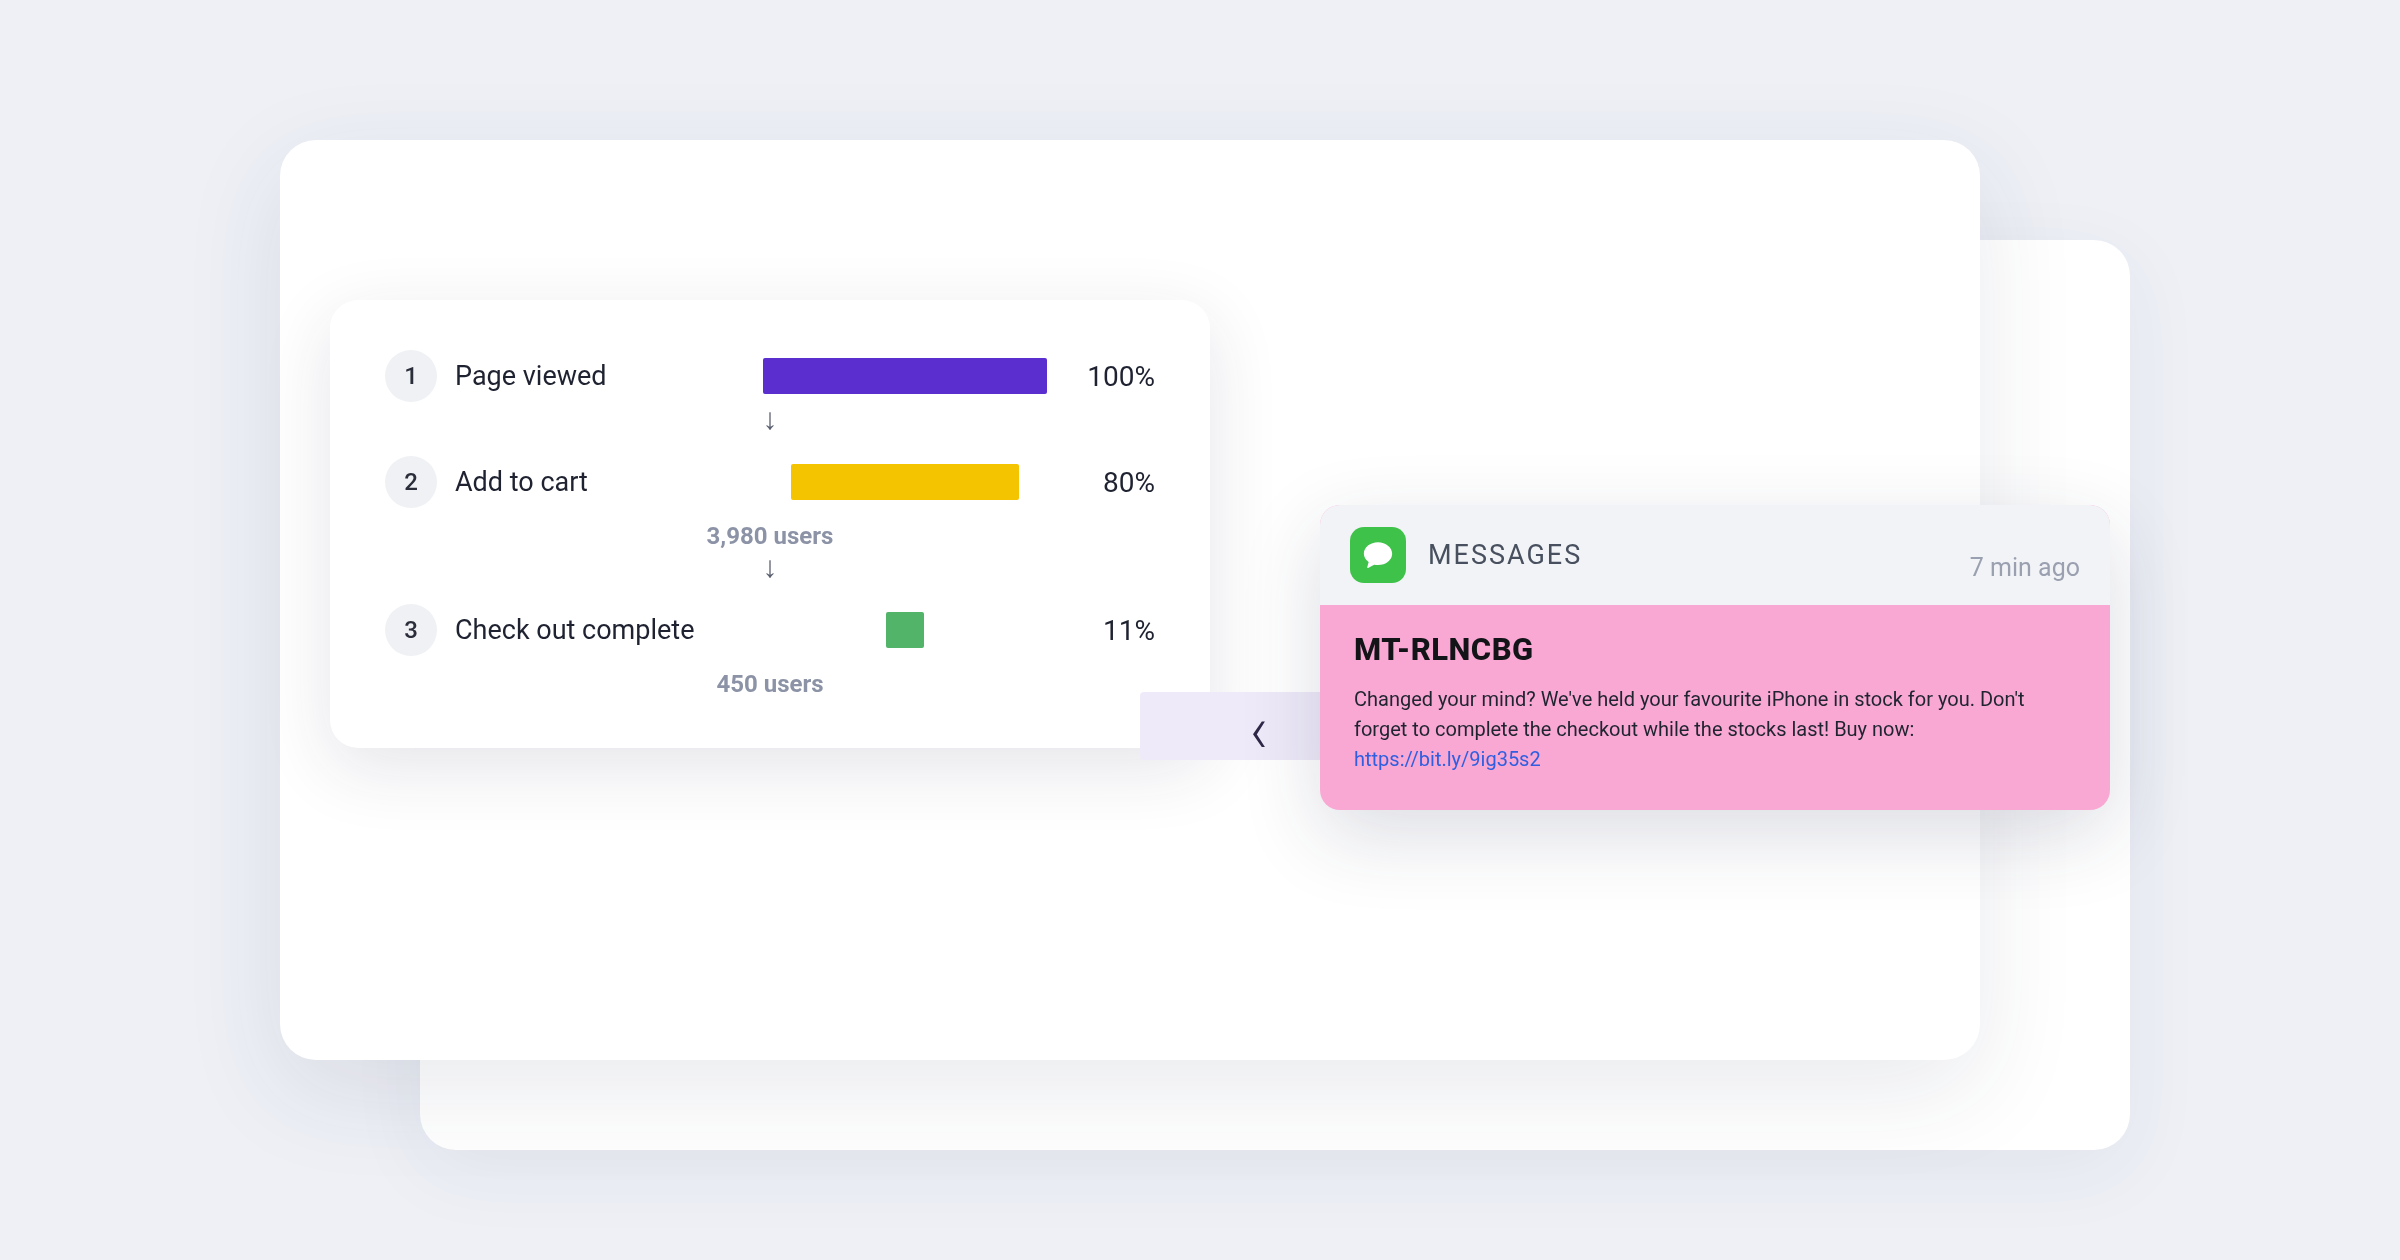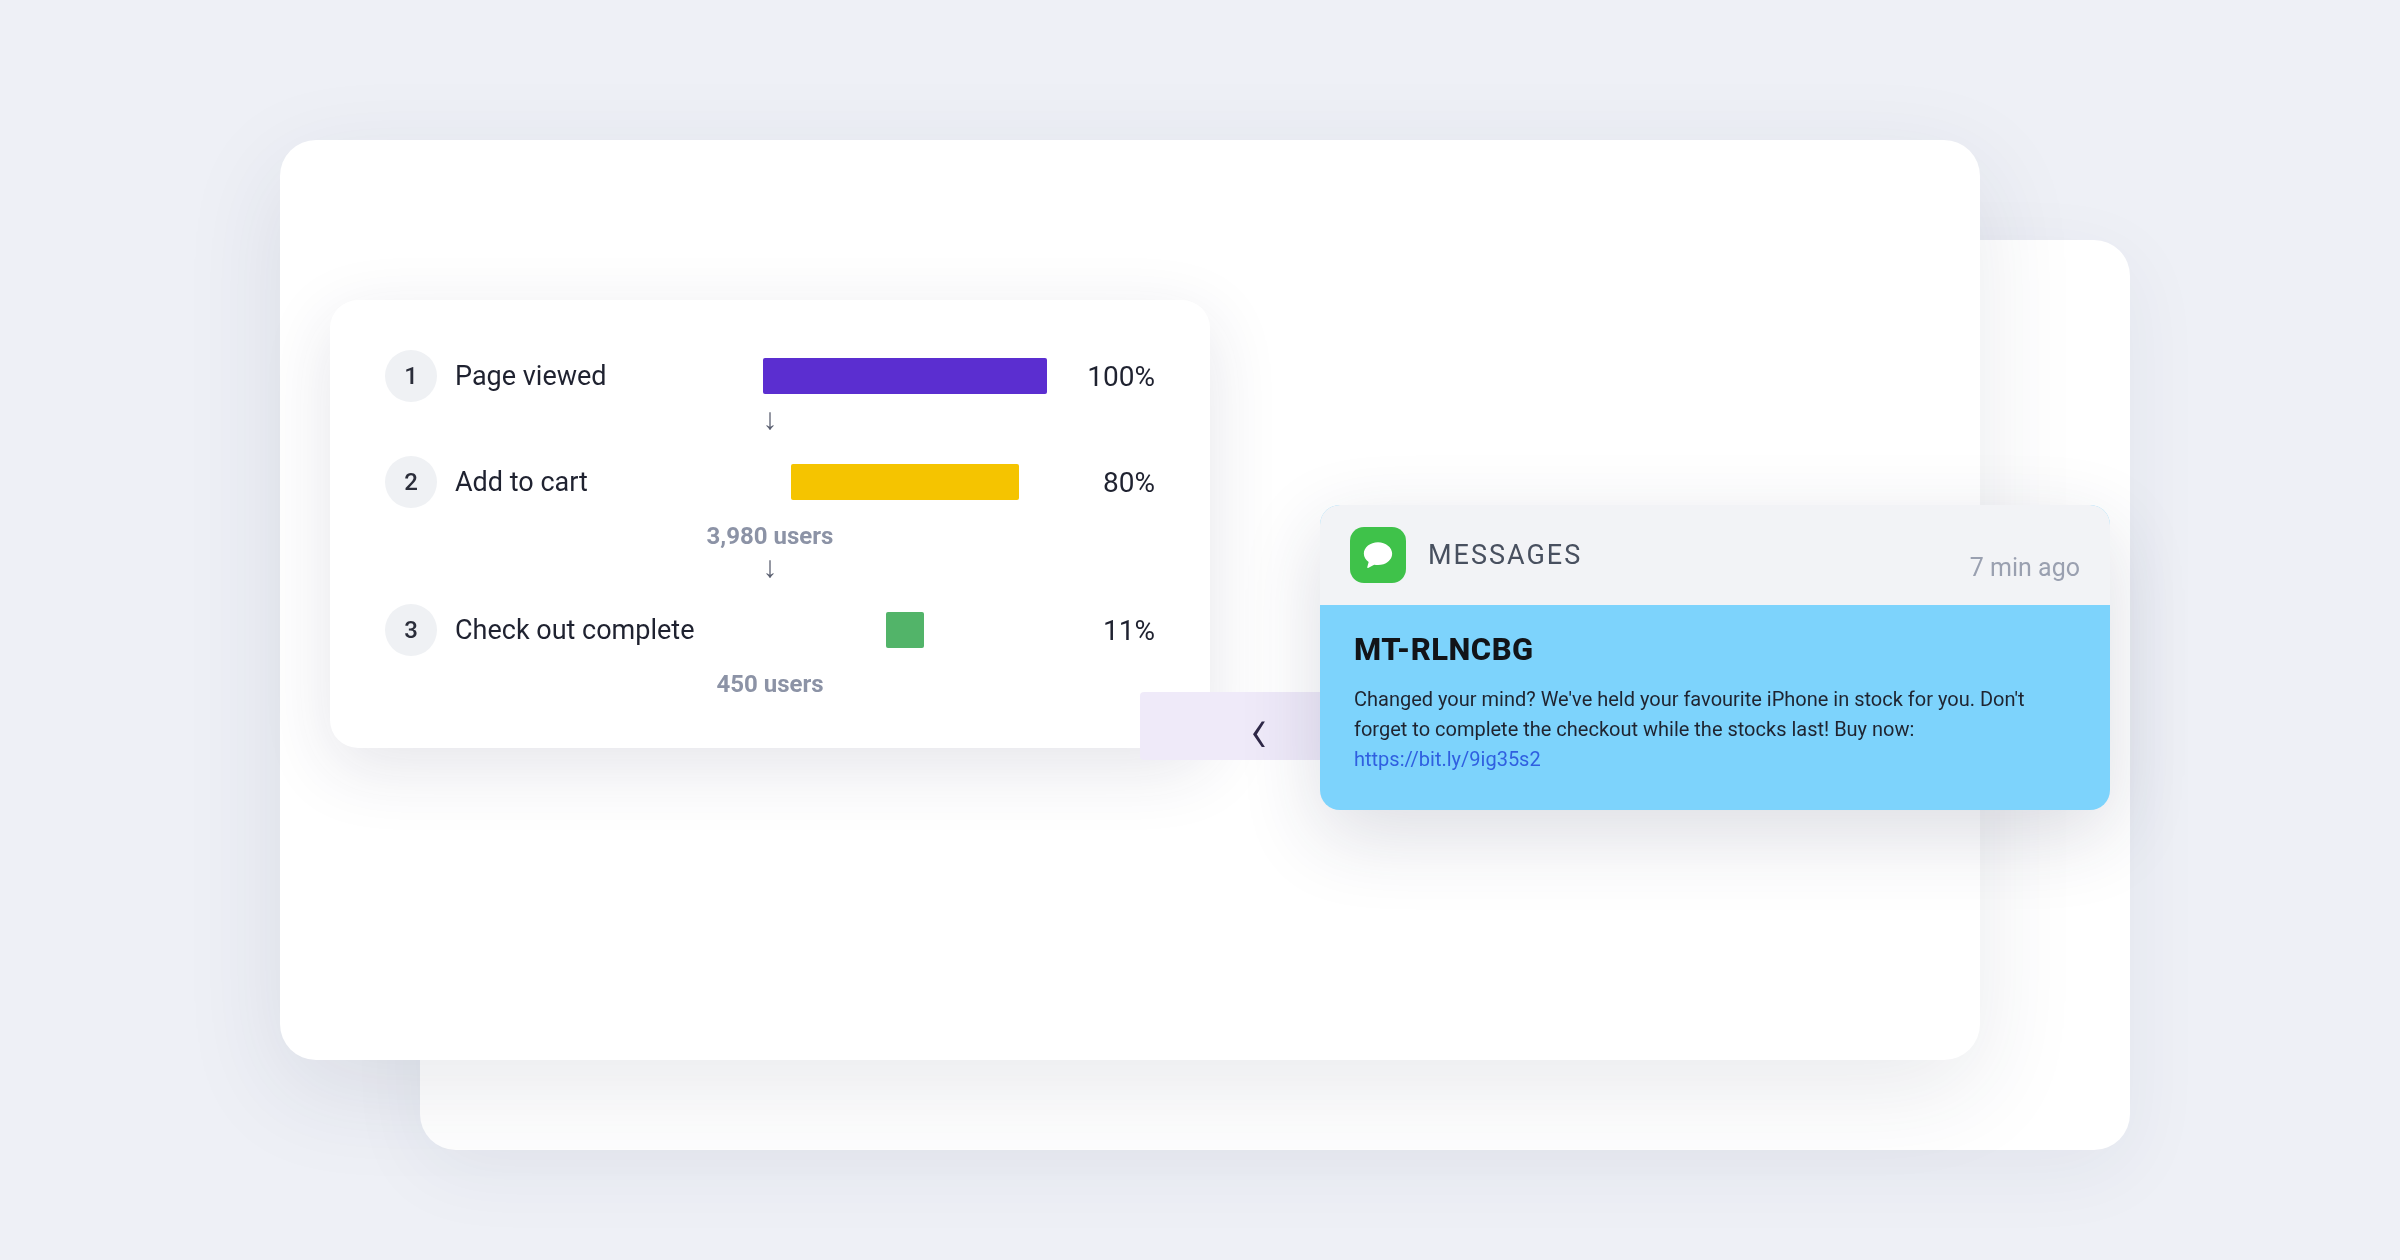--- a/index.html
+++ b/index.html
@@ -135,21 +135,21 @@
     pointer-events: none;
     z-index: 5;
   }
 
   
   .notif {
     position: absolute;
     left: 1320px;
     top: 505px;
     width: 790px;
-    background: #7dd3fc;
+    background: #f9a8d4;
     border-radius: 20px;
     box-shadow: 0 25px 80px rgba(40,45,80,0.16);
     overflow: hidden;
     z-index: 10;
   }
   .notif-header {
     background: #f2f3f6;
     display: flex;
     align-items: center;
     padding: 22px 30px;

